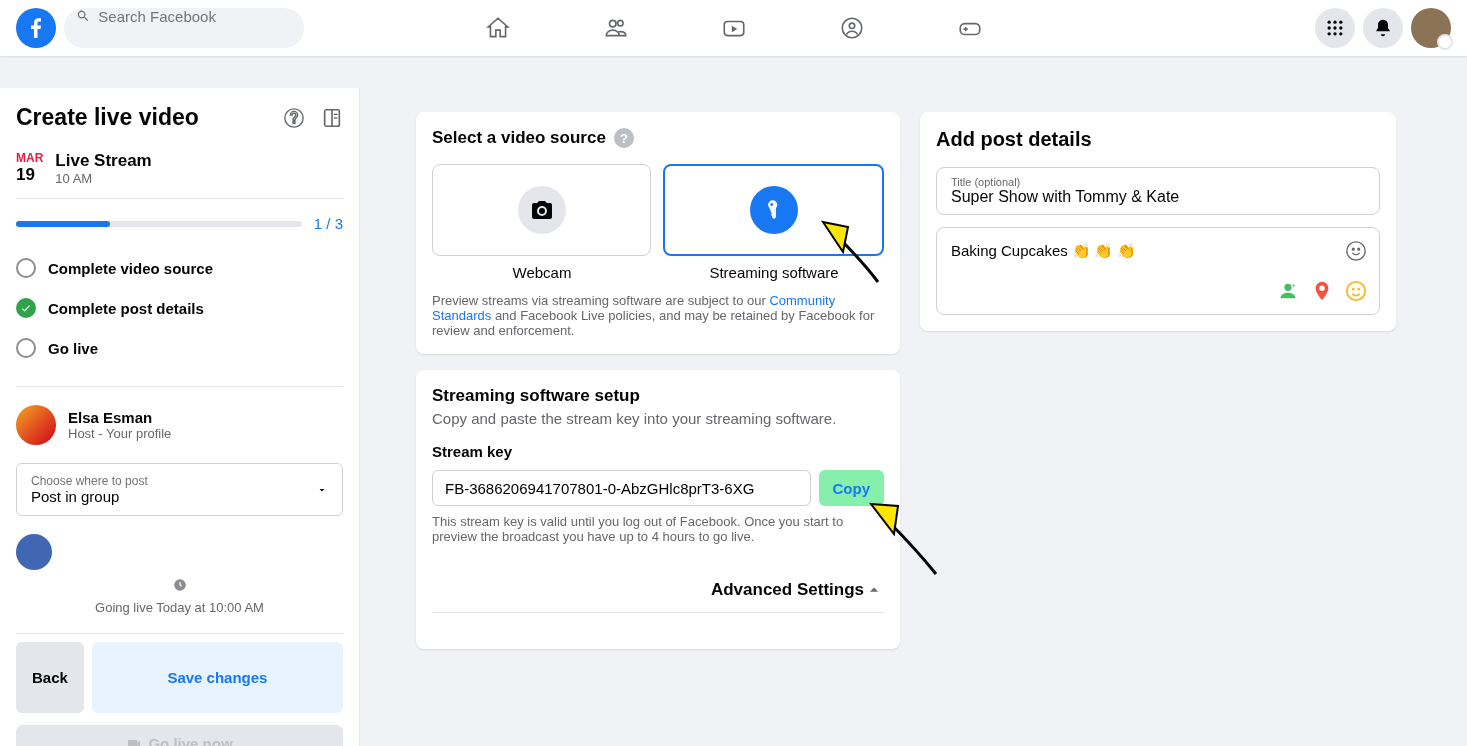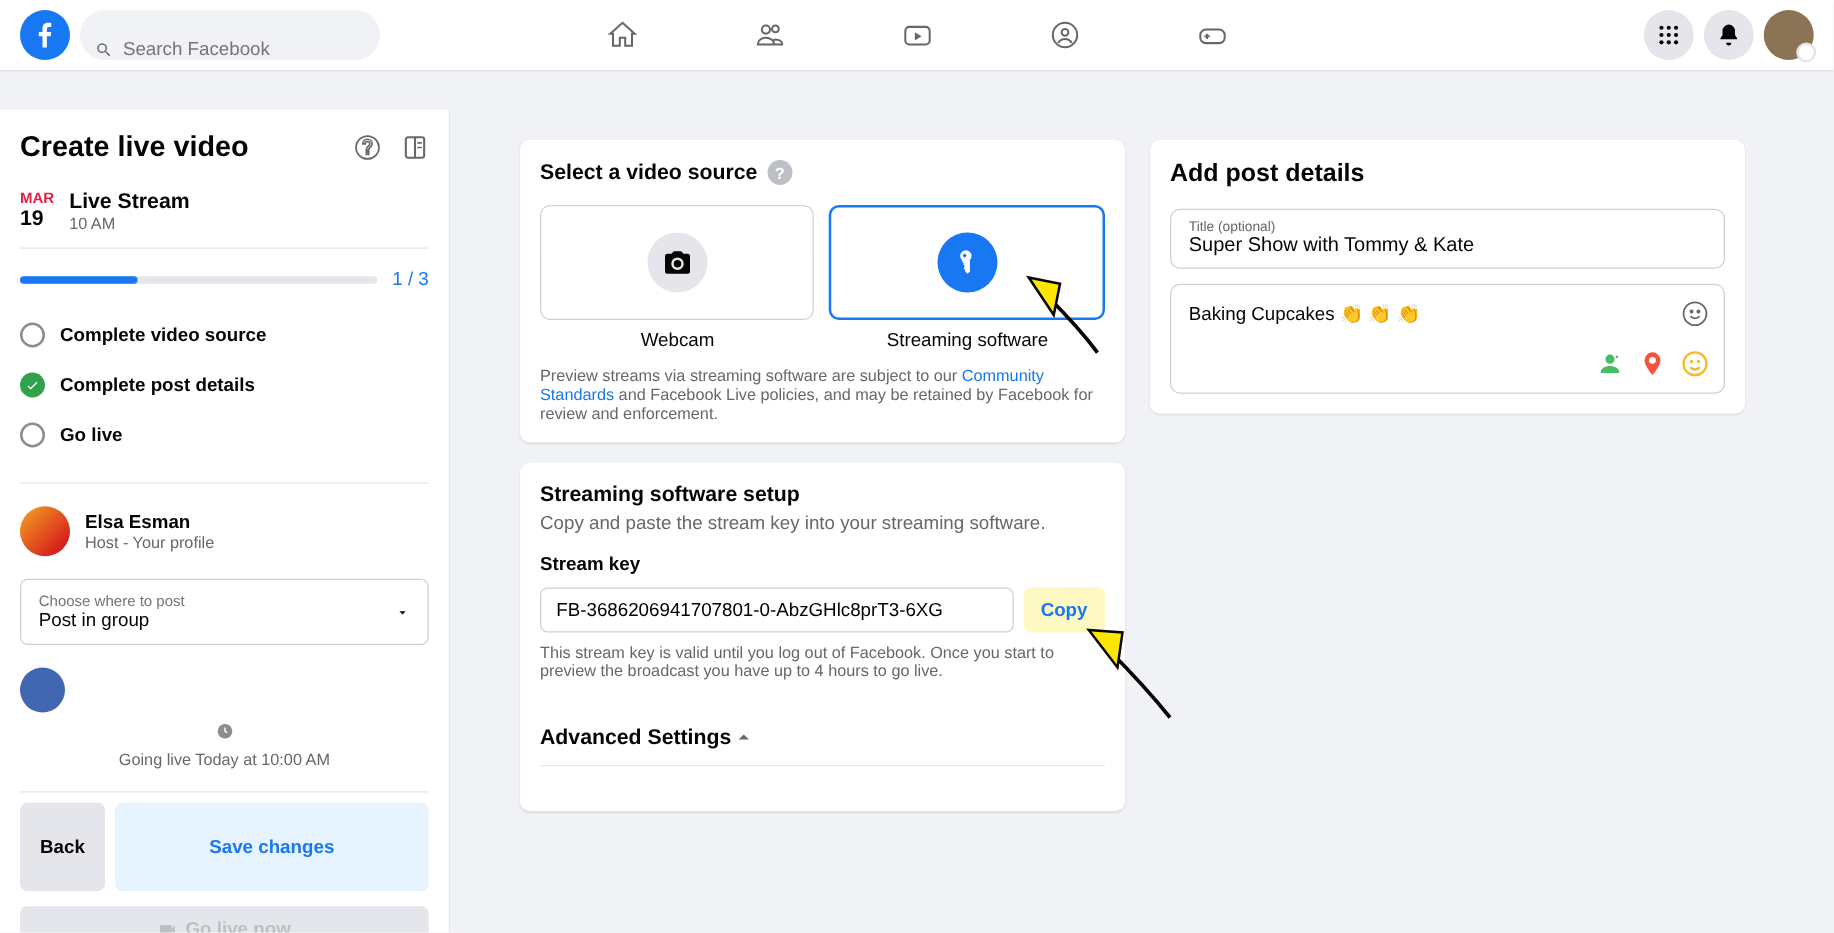--- a/index.html
+++ b/index.html
@@ -1,20 +1,20 @@
 <!DOCTYPE html>
 <html><head>
 <meta charset="utf-8">
 <style>
 * { box-sizing: border-box; margin: 0; padding: 0; }
 body { font-family: -apple-system, BlinkMacSystemFont, "Segoe UI", Helvetica, Arial, sans-serif; background: #f0f2f5; color: #050505; width: 1467px; height: 746px; overflow: hidden; }
 .topbar { height: 56px; background: #fff; display: flex; align-items: center; padding: 0 16px; box-shadow: 0 1px 2px rgba(0,0,0,0.1); position: relative; }
 .fb-logo { width: 40px; height: 40px; background: #1877f2; border-radius: 50%; display: flex; align-items: center; justify-content: center; margin-right: 8px; }
 .fb-logo svg { fill: #fff; }
-.search-box { width: 240px; height: 40px; background: #f0f2f5; border-radius: 20px; display: flex; align-items: flex-end; padding: 0 12px; }
+.search-box { width: 240px; height: 40px; background: #f0f2f5; border-radius: 20px; display: flex; align-items: flex-start; padding: 0 12px; }
 .search-box svg { fill: #65676b; }
 .search-box input { border: none; background: none; outline: none; margin-left: 8px; font-size: 15px; color: #65676b; width: 100%; }
 .center-nav { position: absolute; left: 50%; transform: translateX(-50%); display: flex; gap: 8px; }
 .nav-tab { width: 110px; height: 48px; display: flex; align-items: center; justify-content: center; border-radius: 8px; cursor: pointer; }
 .nav-tab svg { fill: #65676b; }
 .right-icons { margin-left: auto; display: flex; gap: 8px; align-items: center; }
 .circle-icon { width: 40px; height: 40px; border-radius: 50%; background: #e4e6eb; display: flex; align-items: center; justify-content: center; cursor: pointer; }
 .circle-icon svg { fill: #050505; }
 .avatar { width: 40px; height: 40px; border-radius: 50%; background: #8b7355; position: relative; }
 .avatar::after { content: ''; position: absolute; bottom: -2px; right: -2px; width: 12px; height: 12px; background: #fff; border-radius: 50%; border: 2px solid #e4e6eb; }
@@ -67,23 +67,23 @@
 .stream-circle { width: 48px; height: 48px; background: #1877f2; border-radius: 50%; display: flex; align-items: center; justify-content: center; }
 .stream-circle svg { fill: #fff; }
 .source-labels { display: flex; gap: 12px; margin: 8px 0 12px 0; }
 .source-label { flex: 1; text-align: center; font-size: 15px; }
 .fine-text { font-size: 13px; color: #65676b; }
 .fine-text a { color: #1877f2; text-decoration: none; }
 .setup-subtitle { color: #65676b; font-size: 15px; margin: 4px 0 16px 0; }
 .section-label { font-size: 15px; font-weight: 700; margin-bottom: 10px; }
 .stream-key-row { display: flex; gap: 8px; align-items: center; margin-bottom: 8px; }
 .stream-key-input { flex: 1; border: 1px solid #ced0d4; border-radius: 6px; padding: 8px 12px; font-size: 15px; height: 36px; }
-.copy-btn { background: #fef9c3; border: none; border-radius: 6px; padding: 8px 14px; font-size: 15px; font-weight: 600; color: #1877f2; cursor: pointer; height: 36px; }
+.copy-btn { background: #86efac; border: none; border-radius: 6px; padding: 8px 14px; font-size: 15px; font-weight: 600; color: #1877f2; cursor: pointer; height: 36px; }
 .key-note { font-size: 13px; color: #65676b; margin-bottom: 24px; }
-.adv-header { display: flex; justify-content: flex-start; align-items: center; padding: 12px 0; cursor: pointer; border-bottom: 1px solid #e4e6eb; margin-bottom: 20px; font-size: 17px; font-weight: 700; }
+.adv-header { display: flex; justify-content: flex-end; align-items: center; padding: 12px 0; cursor: pointer; border-bottom: 1px solid #e4e6eb; margin-bottom: 20px; font-size: 17px; font-weight: 700; }
 .adv-header svg { fill: #65676b; }
 .toggle-row { display: flex; justify-content: space-between; gap: 16px; }
 .toggle-title { font-size: 15px; font-weight: 600; }
 .toggle-desc { font-size: 13px; color: #65676b; max-width: 360px; }
 .switch { width: 48px; height: 28px; background: #ced0d4; border-radius: 14px; position: relative; cursor: pointer; flex-shrink: 0; }
 .switch::after { content: ''; width: 24px; height: 24px; background: #fff; border-radius: 50%; position: absolute; top: 2px; left: 2px; box-shadow: 0 1px 2px rgba(0,0,0,0.2); }
 .post-card { background: #fff; border-radius: 8px; box-shadow: 0 1px 2px rgba(0,0,0,0.1); padding: 16px; }
 .post-card-title { font-size: 20px; font-weight: 700; margin-bottom: 16px; }
 .title-field { border: 1px solid #ced0d4; border-radius: 8px; padding: 8px 14px; margin-bottom: 12px; }
 .title-field-label { font-size: 11px; color: #65676b; }

